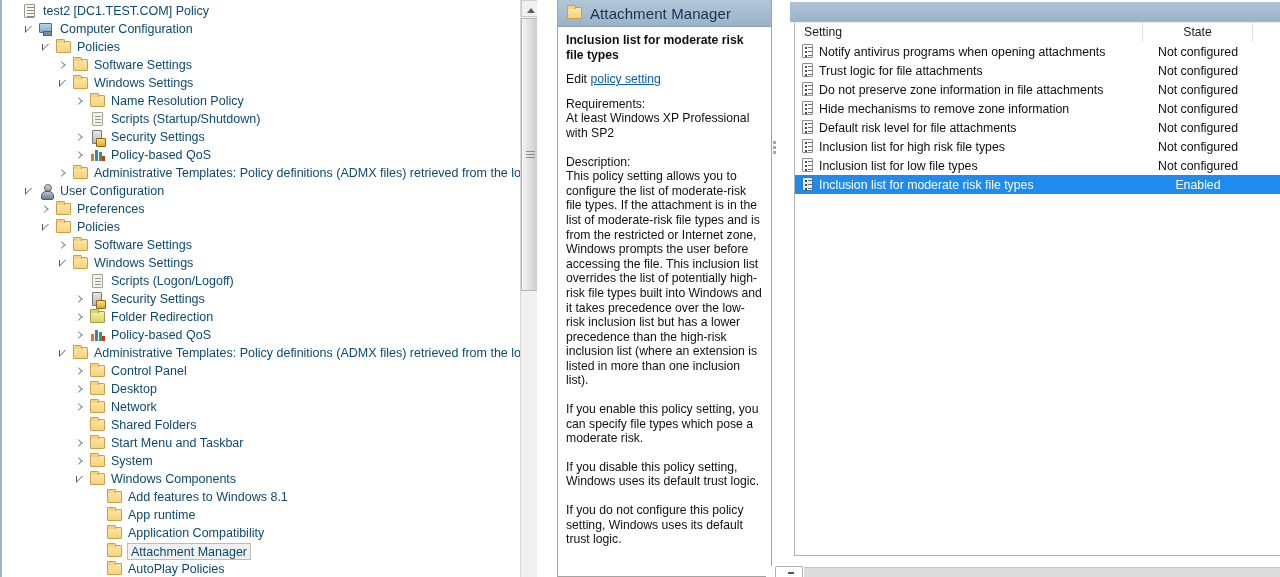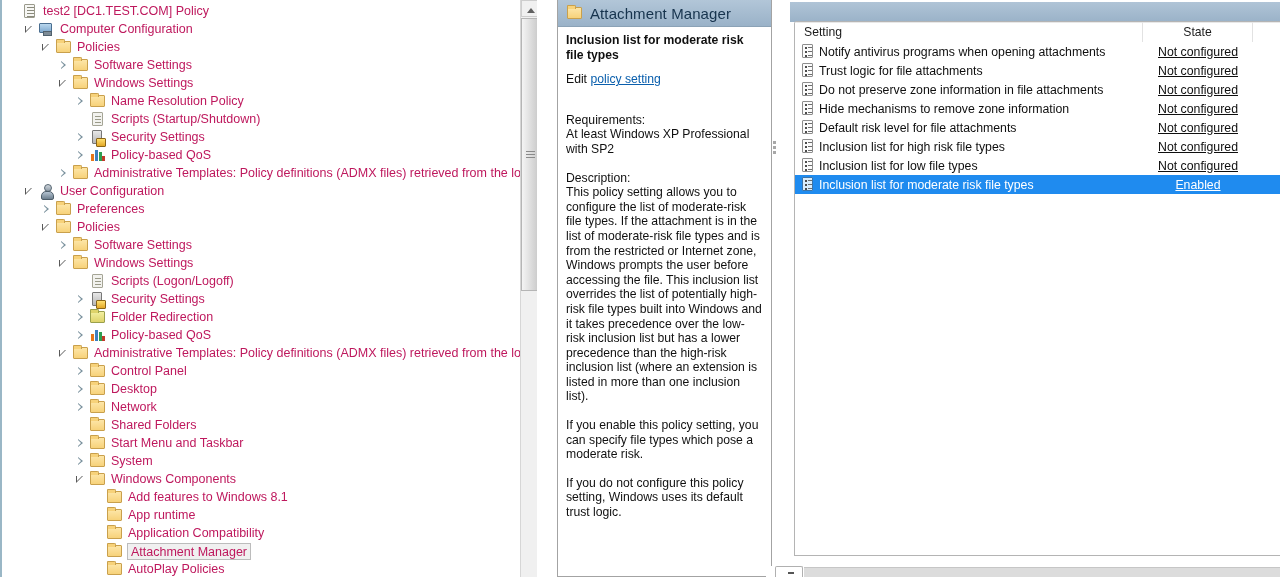--- a/index.html
+++ b/index.html
@@ -32,21 +32,21 @@
   .tree-list {
     position: relative;
     padding-top: 2px;
   }
   .tree-row {
     display: flex;
     align-items: center;
     height: 18px;
     white-space: nowrap;
     font-size: 12.5px;
-    color: #be185d;
+    color: #0c4a6e;
     line-height: 18px;
   }
   .tree-row .indent { display: inline-block; flex: 0 0 auto; }
   .expander {
     width: 15px; height: 18px;
     flex: 0 0 15px;
     position: relative;
     display: inline-block;
   }
   .expander.collapsed::before {
@@ -331,21 +331,21 @@
   #help-body {
     padding: 6px 9px 0 8px;
     font-size: 12.2px;
     line-height: 14.6px;
     color: #101010;
   }
   #help-setting-title {
     font-weight: bold;
     margin-bottom: 10px;
   }
-  .help-edit { margin-bottom: 26px; }
+  .help-edit { margin-bottom: 10px; }
   .help-link {
     color: #0a5fad;
     text-decoration: underline;
     cursor: pointer;
   }
   .help-label { display: block; }
   .help-para { margin: 0 0 14px 0; }
   .help-para.tight { margin-bottom: 0; }
 
   
@@ -470,21 +470,20 @@
     border-color: #3c74a8;
   }
   .set-name {
     flex: 0 0 324px;
     overflow: hidden;
     text-overflow: ellipsis;
   }
   .set-state {
     flex: 0 0 110px;
     text-align: center;
-    text-decoration: underline;
   }
 
   
   #bottom-tabstrip {
     position: absolute;
     left: 766px; top: 566px;
     width: 514px; height: 11px;
     background: #ffffff;
   }
   #bottom-tab {
@@ -816,20 +815,21 @@
         <span class="help-label">Requirements:</span>
         <span class="help-label">At least Windows XP Professional with SP2</span>
       </div>
 
       <div class="help-para">
         <span class="help-label">Description:</span>
         <span class="help-label">This policy setting allows you to configure the list of moderate-risk file types. If the attachment is in the list of moderate-risk file types and is from the restricted or Internet zone, Windows prompts the user before accessing the file. This inclusion list overrides the list of potentially high-risk file types built into Windows and it takes precedence over the low-risk inclusion list but has a lower precedence than the high-risk inclusion list (where an extension is listed in more than one inclusion list).</span>
       </div>
 
       <div class="help-para">If you enable this policy setting, you can specify file types which pose a moderate risk.</div>
+      <div class="help-para">If you disable this policy setting, Windows uses its default trust logic.</div>
       <div class="help-para tight">If you do not configure this policy setting, Windows uses its default trust logic.</div>
     </div>
   </div>
 
   <div id="splitter">
     <div id="splitter-grip">
       <i></i>
         <i></i>
         <i></i>
     </div>

